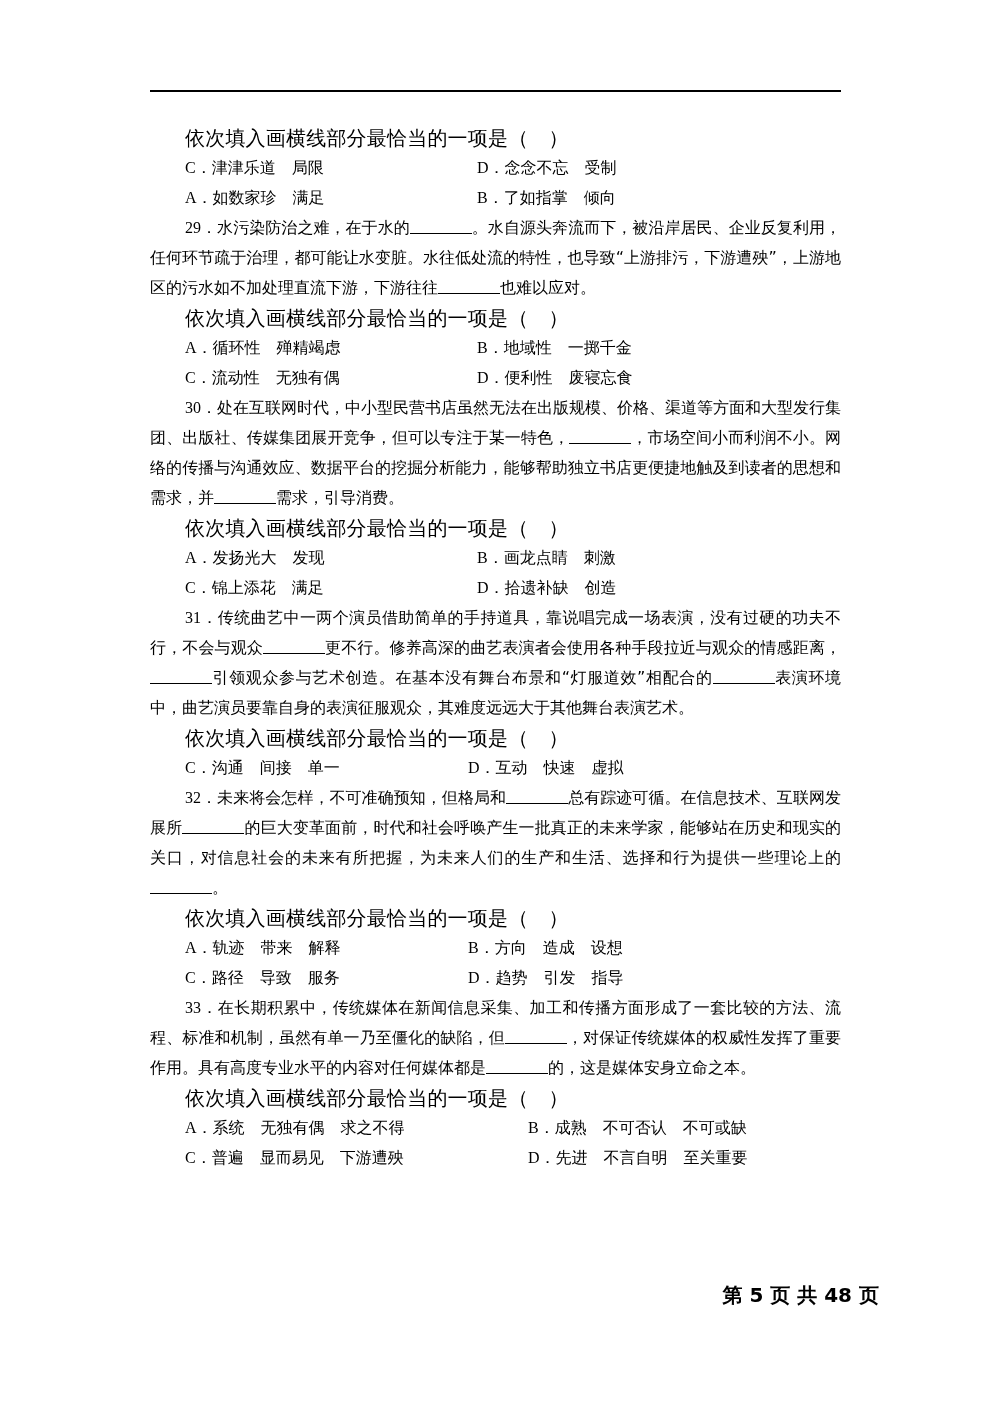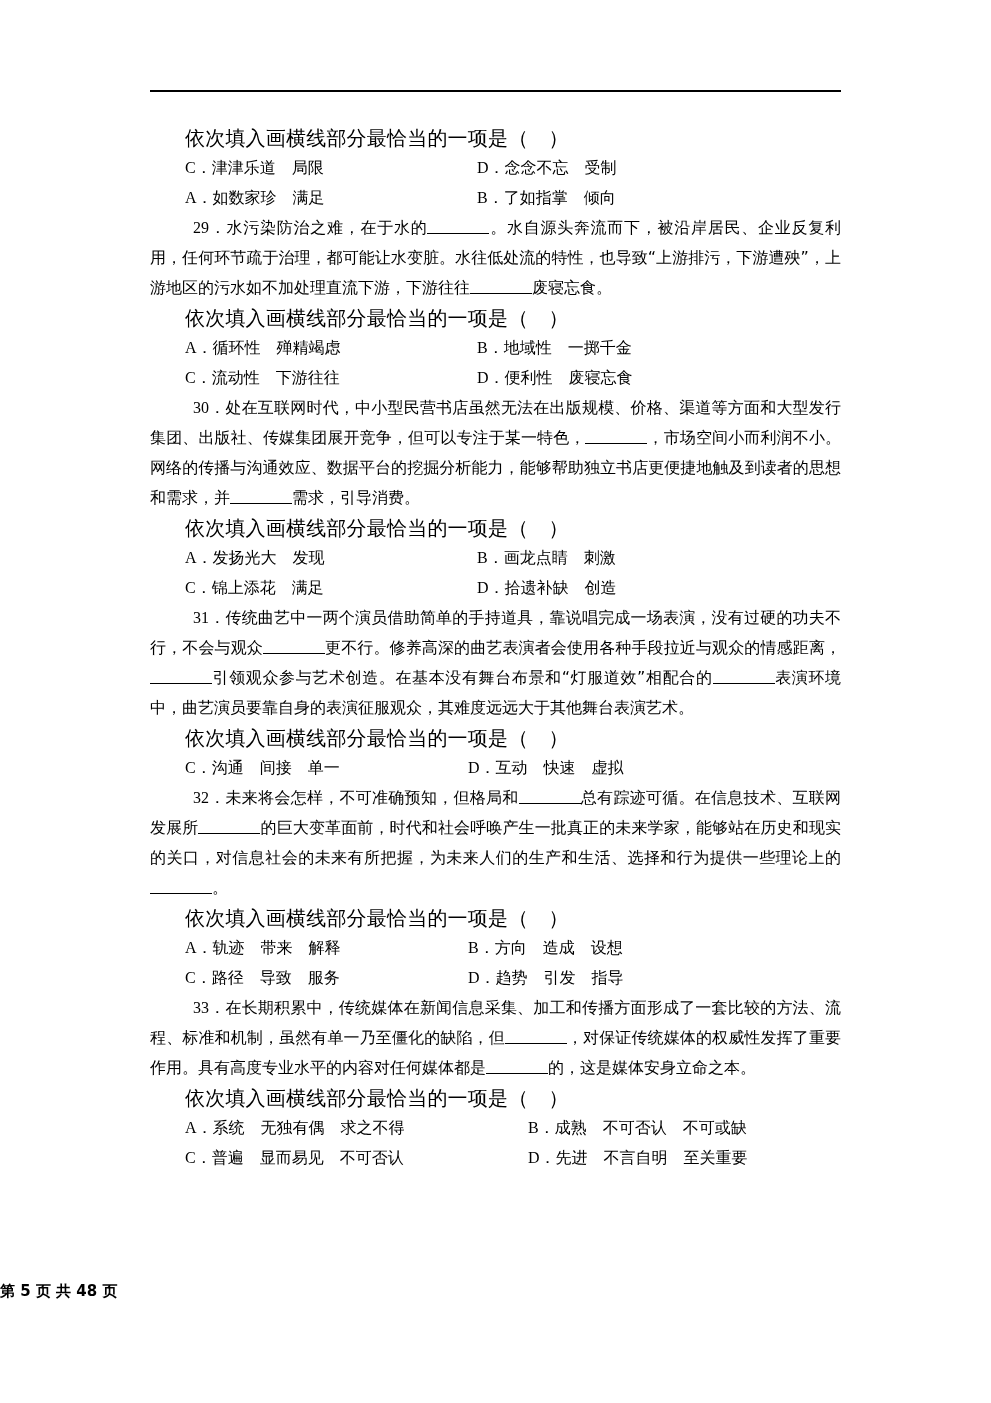--- a/index.html
+++ b/index.html
@@ -7,48 +7,48 @@
          font-family:"DejaVu Sans","Liberation Sans",sans-serif; color:#000; }
   .rule { position:absolute; left:150px; top:90px; width:691px; height:2px; background:#000; }
   .page { position:absolute; left:150px; top:123px; width:691px; }
   .line { height:30px; line-height:30px; font-size:20px; white-space:nowrap; letter-spacing:0.2px; }
   .indent { padding-left:35px; }
   .para { font-size:16px; line-height:30px; text-align:justify; text-indent:35px; }
   .blank { display:inline-block; border-bottom:1.3px solid #000; width:62px; height:16px; vertical-align:-1px; }
   .opts { height:30px; line-height:30px; font-size:16px; padding-left:35px; position:relative; white-space:nowrap; }
   .opt-b { position:absolute; top:0; }
   .label { font-family:"Liberation Serif","DejaVu Serif",serif; }
-  .qnum { font-family:"Liberation Serif","DejaVu Serif",serif;margin-left:8px; }
-  .footer { position:absolute; left:0; width:879px; top:1282px; text-align:left; font-size:15px; font-weight:bold; }
+  .qnum { font-family:"Liberation Serif","DejaVu Serif",serif; }
+  .footer { position:absolute; left:0; width:879px; top:1282px; text-align:right; font-size:20px; font-weight:bold; }
 </style>
 </head>
 <body>
 
 <div class="rule"></div>
 
 <div class="page">
 
   <div class="line indent">依次填入画横线部分最恰当的一项是（　）</div>
   <div class="opts">
     <span><span class="label">C．</span><span>津津乐道　局限</span></span>
     <span class="opt-b" style="left:327px"><span class="label">D．</span><span>念念不忘　受制</span></span>
   </div>
   <div class="opts">
     <span><span class="label">A．</span><span>如数家珍　满足</span></span>
     <span class="opt-b" style="left:327px"><span class="label">B．</span><span>了如指掌　倾向</span></span>
   </div>
 
-  <div class="para"><span class="qnum">29．</span><span>水污染防治之难，在于水的</span><span class="blank"></span><span>。水自源头奔流而下，被沿岸居民、企业反复利用，任何环节疏于治理，都可能让水变脏。水往低处流的特性，也导致“上游排污，下游遭殃”，上游地区的污水如不加处理直流下游，下游往往</span><span class="blank"></span><span>废寝忘食。</span></div>
+  <div class="para"><span class="qnum">29．</span><span>水污染防治之难，在于水的</span><span class="blank"></span><span>。水自源头奔流而下，被沿岸居民、企业反复利用，任何环节疏于治理，都可能让水变脏。水往低处流的特性，也导致“上游排污，下游遭殃”，上游地区的污水如不加处理直流下游，下游往往</span><span class="blank"></span><span>也难以应对。</span></div>
   <div class="line indent">依次填入画横线部分最恰当的一项是（　）</div>
   <div class="opts">
     <span><span class="label">A．</span><span>循环性　殚精竭虑</span></span>
     <span class="opt-b" style="left:327px"><span class="label">B．</span><span>地域性　一掷千金</span></span>
   </div>
   <div class="opts">
-    <span><span class="label">C．</span><span>流动性　下游往往</span></span>
+    <span><span class="label">C．</span><span>流动性　无独有偶</span></span>
     <span class="opt-b" style="left:327px"><span class="label">D．</span><span>便利性　废寝忘食</span></span>
   </div>
 
   <div class="para"><span class="qnum">30．</span><span>处在互联网时代，中小型民营书店虽然无法在出版规模、价格、渠道等方面和大型发行集团、出版社、传媒集团展开竞争，但可以专注于某一特色，</span><span class="blank"></span><span>，市场空间小而利润不小。网络的传播与沟通效应、数据平台的挖掘分析能力，能够帮助独立书店更便捷地触及到读者的思想和需求，并</span><span class="blank"></span><span>需求，引导消费。</span></div>
   <div class="line indent">依次填入画横线部分最恰当的一项是（　）</div>
   <div class="opts">
     <span><span class="label">A．</span><span>发扬光大　发现</span></span>
     <span class="opt-b" style="left:327px"><span class="label">B．</span><span>画龙点睛　刺激</span></span>
   </div>
   <div class="opts">
@@ -74,18 +74,18 @@
     <span class="opt-b" style="left:318px"><span class="label">D．</span><span>趋势　引发　指导</span></span>
   </div>
 
   <div class="para"><span class="qnum">33．</span><span>在长期积累中，传统媒体在新闻信息采集、加工和传播方面形成了一套比较的方法、流程、标准和机制，虽然有单一乃至僵化的缺陷，但</span><span class="blank"></span><span>，对保证传统媒体的权威性发挥了重要作用。具有高度专业水平的内容对任何媒体都是</span><span class="blank"></span><span>的，这是媒体安身立命之本。</span></div>
   <div class="line indent">依次填入画横线部分最恰当的一项是（　）</div>
   <div class="opts">
     <span><span class="label">A．</span><span>系统　无独有偶　求之不得</span></span>
     <span class="opt-b" style="left:378px"><span class="label">B．</span><span>成熟　不可否认　不可或缺</span></span>
   </div>
   <div class="opts">
-    <span><span class="label">C．</span><span>普遍　显而易见　不可否认</span></span>
+    <span><span class="label">C．</span><span>普遍　显而易见　下游遭殃</span></span>
     <span class="opt-b" style="left:378px"><span class="label">D．</span><span>先进　不言自明　至关重要</span></span>
   </div>
 </div>
 
 <div class="footer">第 5 页  共 48 页</div>
 
 </body></html>

